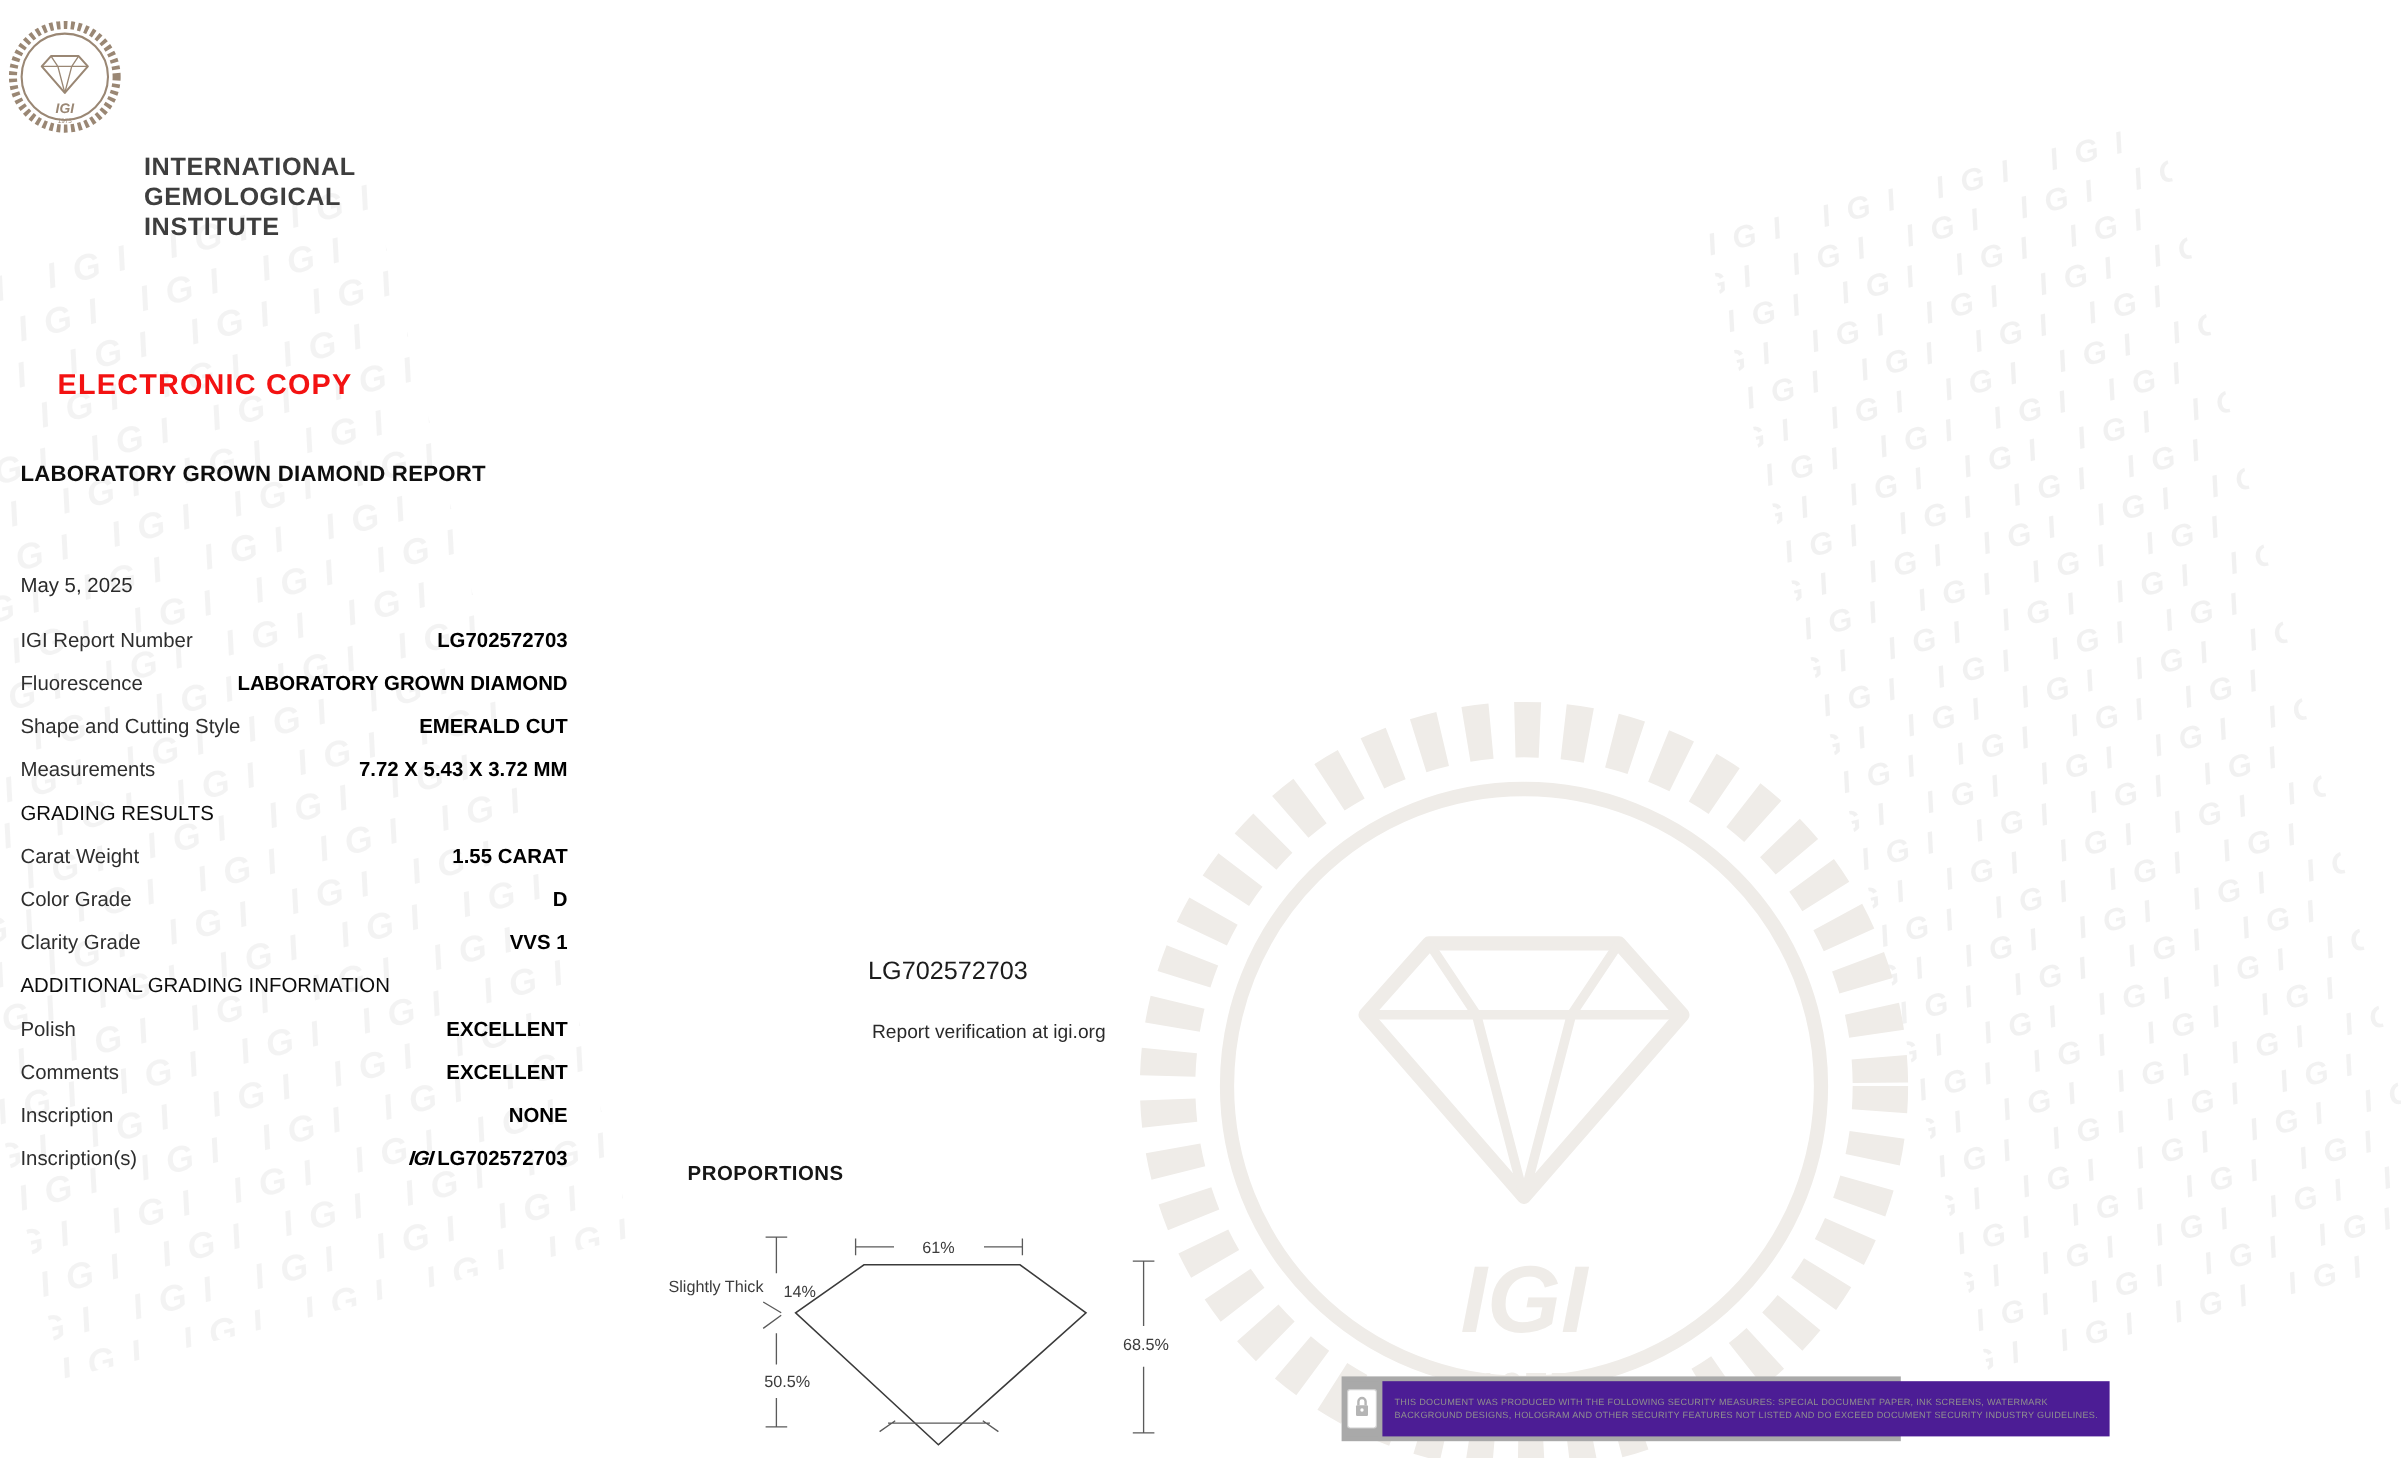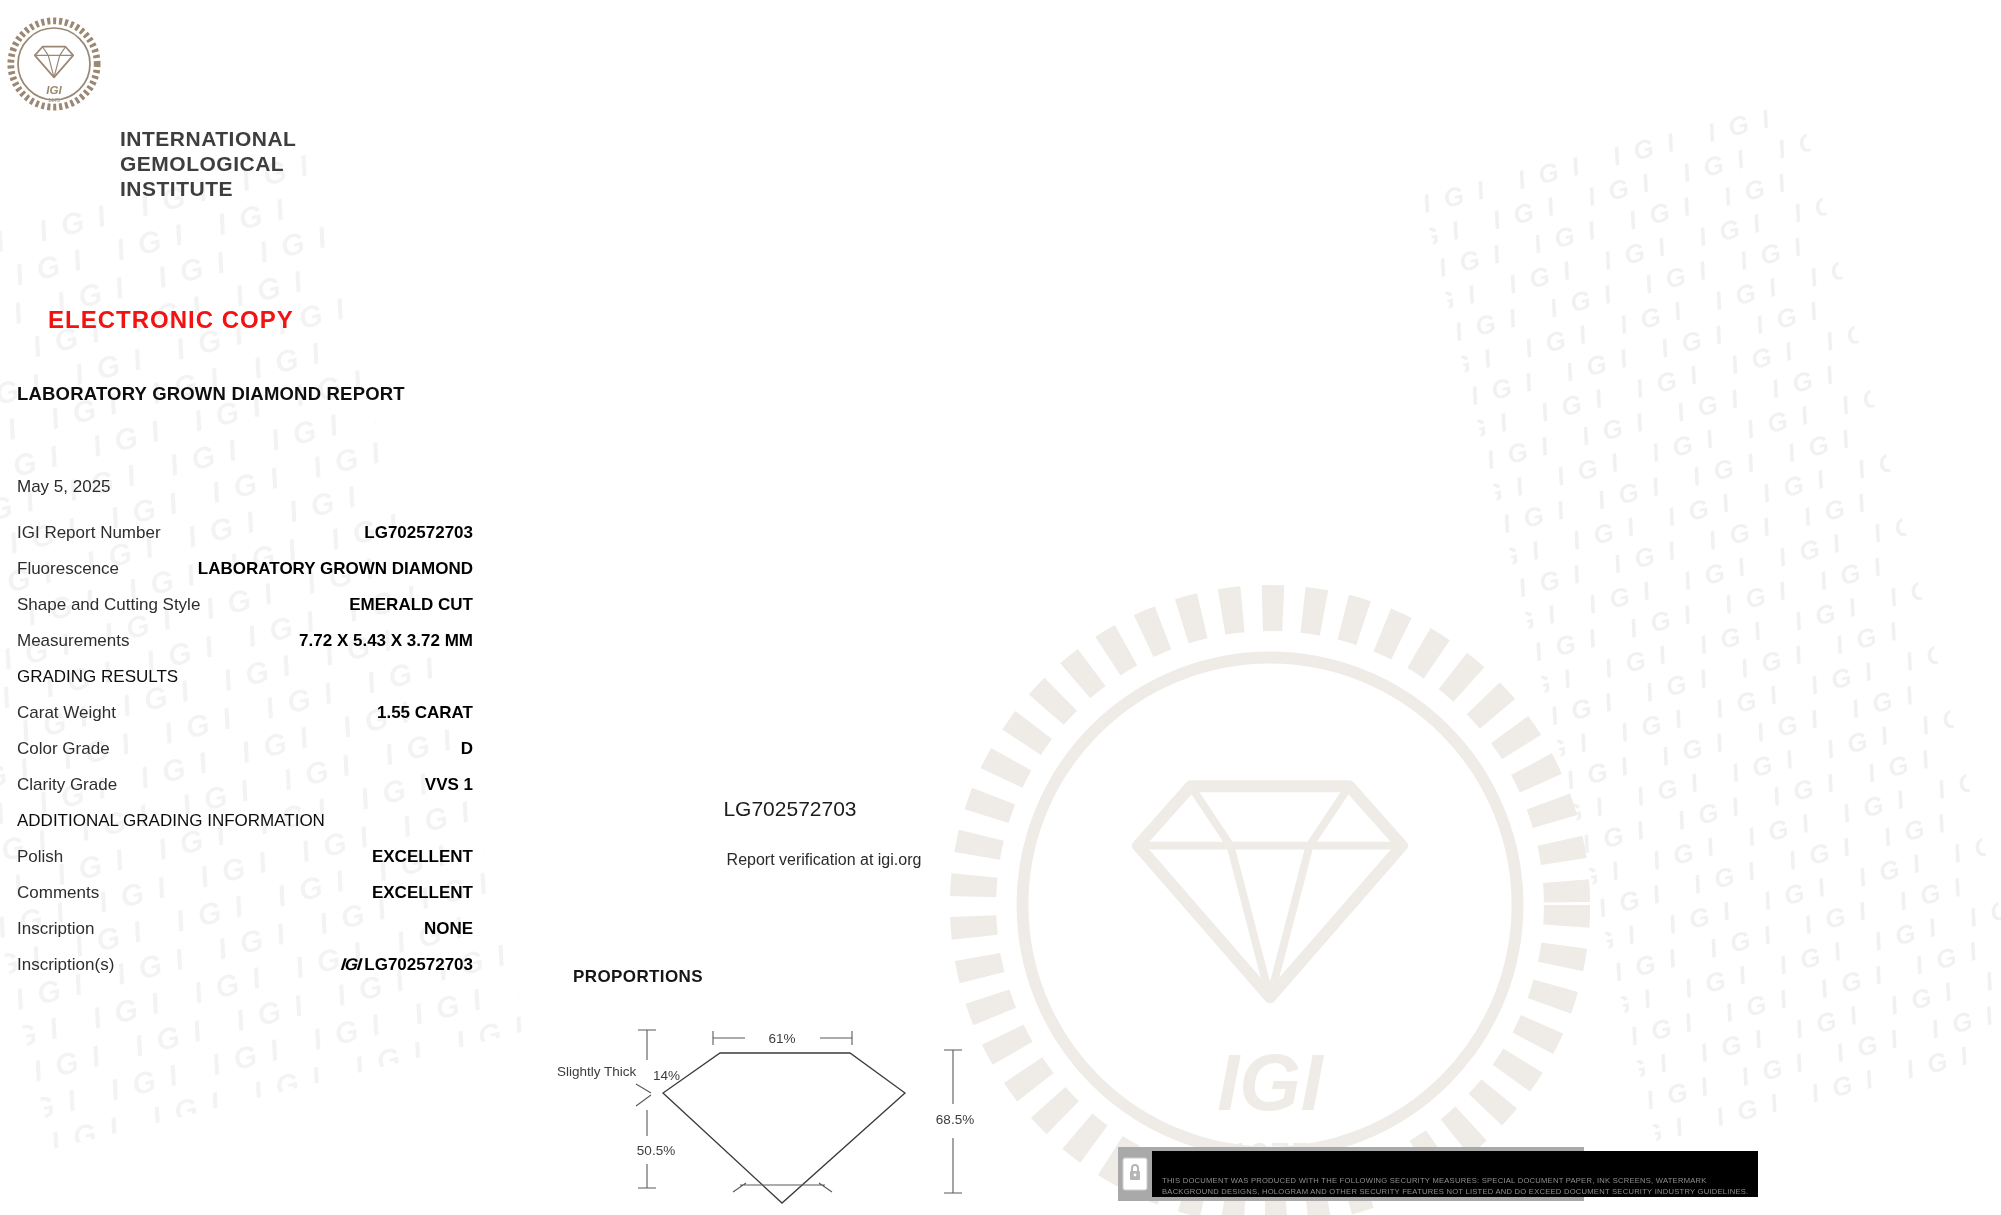--- a/index.html
+++ b/index.html
@@ -27,21 +27,21 @@
   .igi-glyph{font-weight:800;font-style:italic;letter-spacing:-1px;margin-right:4px;display:inline-block;transform:skewX(-6deg);}
   
   .vnum{font-size:21px;color:#1c1c1c;text-align:center;}
   .vtxt{font-size:16px;color:#2a2a2a;text-align:center;}
   .chead{font-size:17px;font-weight:bold;color:#161616;letter-spacing:0.4px;}
   .diagram{stroke:#3b3b3b;fill:none;stroke-width:1.3px;}
   .measure{stroke:#5a5a5a;fill:none;stroke-width:1.1px;}
   .dlabel{font-size:13.5px;fill:#3c3c3c;font-family:"Liberation Sans",sans-serif;}
   .secbar{background:#a9a9a9;display:flex;align-items:center;padding:4px;box-sizing:border-box;z-index:3;}
   .sec-icon{width:38px;height:46px;background:#a9a9a9;display:flex;align-items:center;justify-content:center;margin-right:4px;}
-  .sec-text{background:#000000;height:46px;flex:1;display:flex;flex-direction:column;justify-content:flex-end;padding:0 10px;}
+  .sec-text{background:#4c1d95;height:46px;flex:1;display:flex;flex-direction:column;justify-content:center;padding:0 10px;}
   .sec-text div{font-size:7.6px;color:#8f8f8f;letter-spacing:0.25px;line-height:11px;white-space:nowrap;}
   .side-date{font-size:12.5px;font-weight:bold;color:#111;transform:rotate(-90deg);transform-origin:0 0;white-space:nowrap;}
   
   .seal-brown{color:#9a8774;}
   .seal-wm{color:#efece8;z-index:0;}
 </style>
 </head>
 <body>
 
 <svg width="0" height="0" style="position:absolute">

